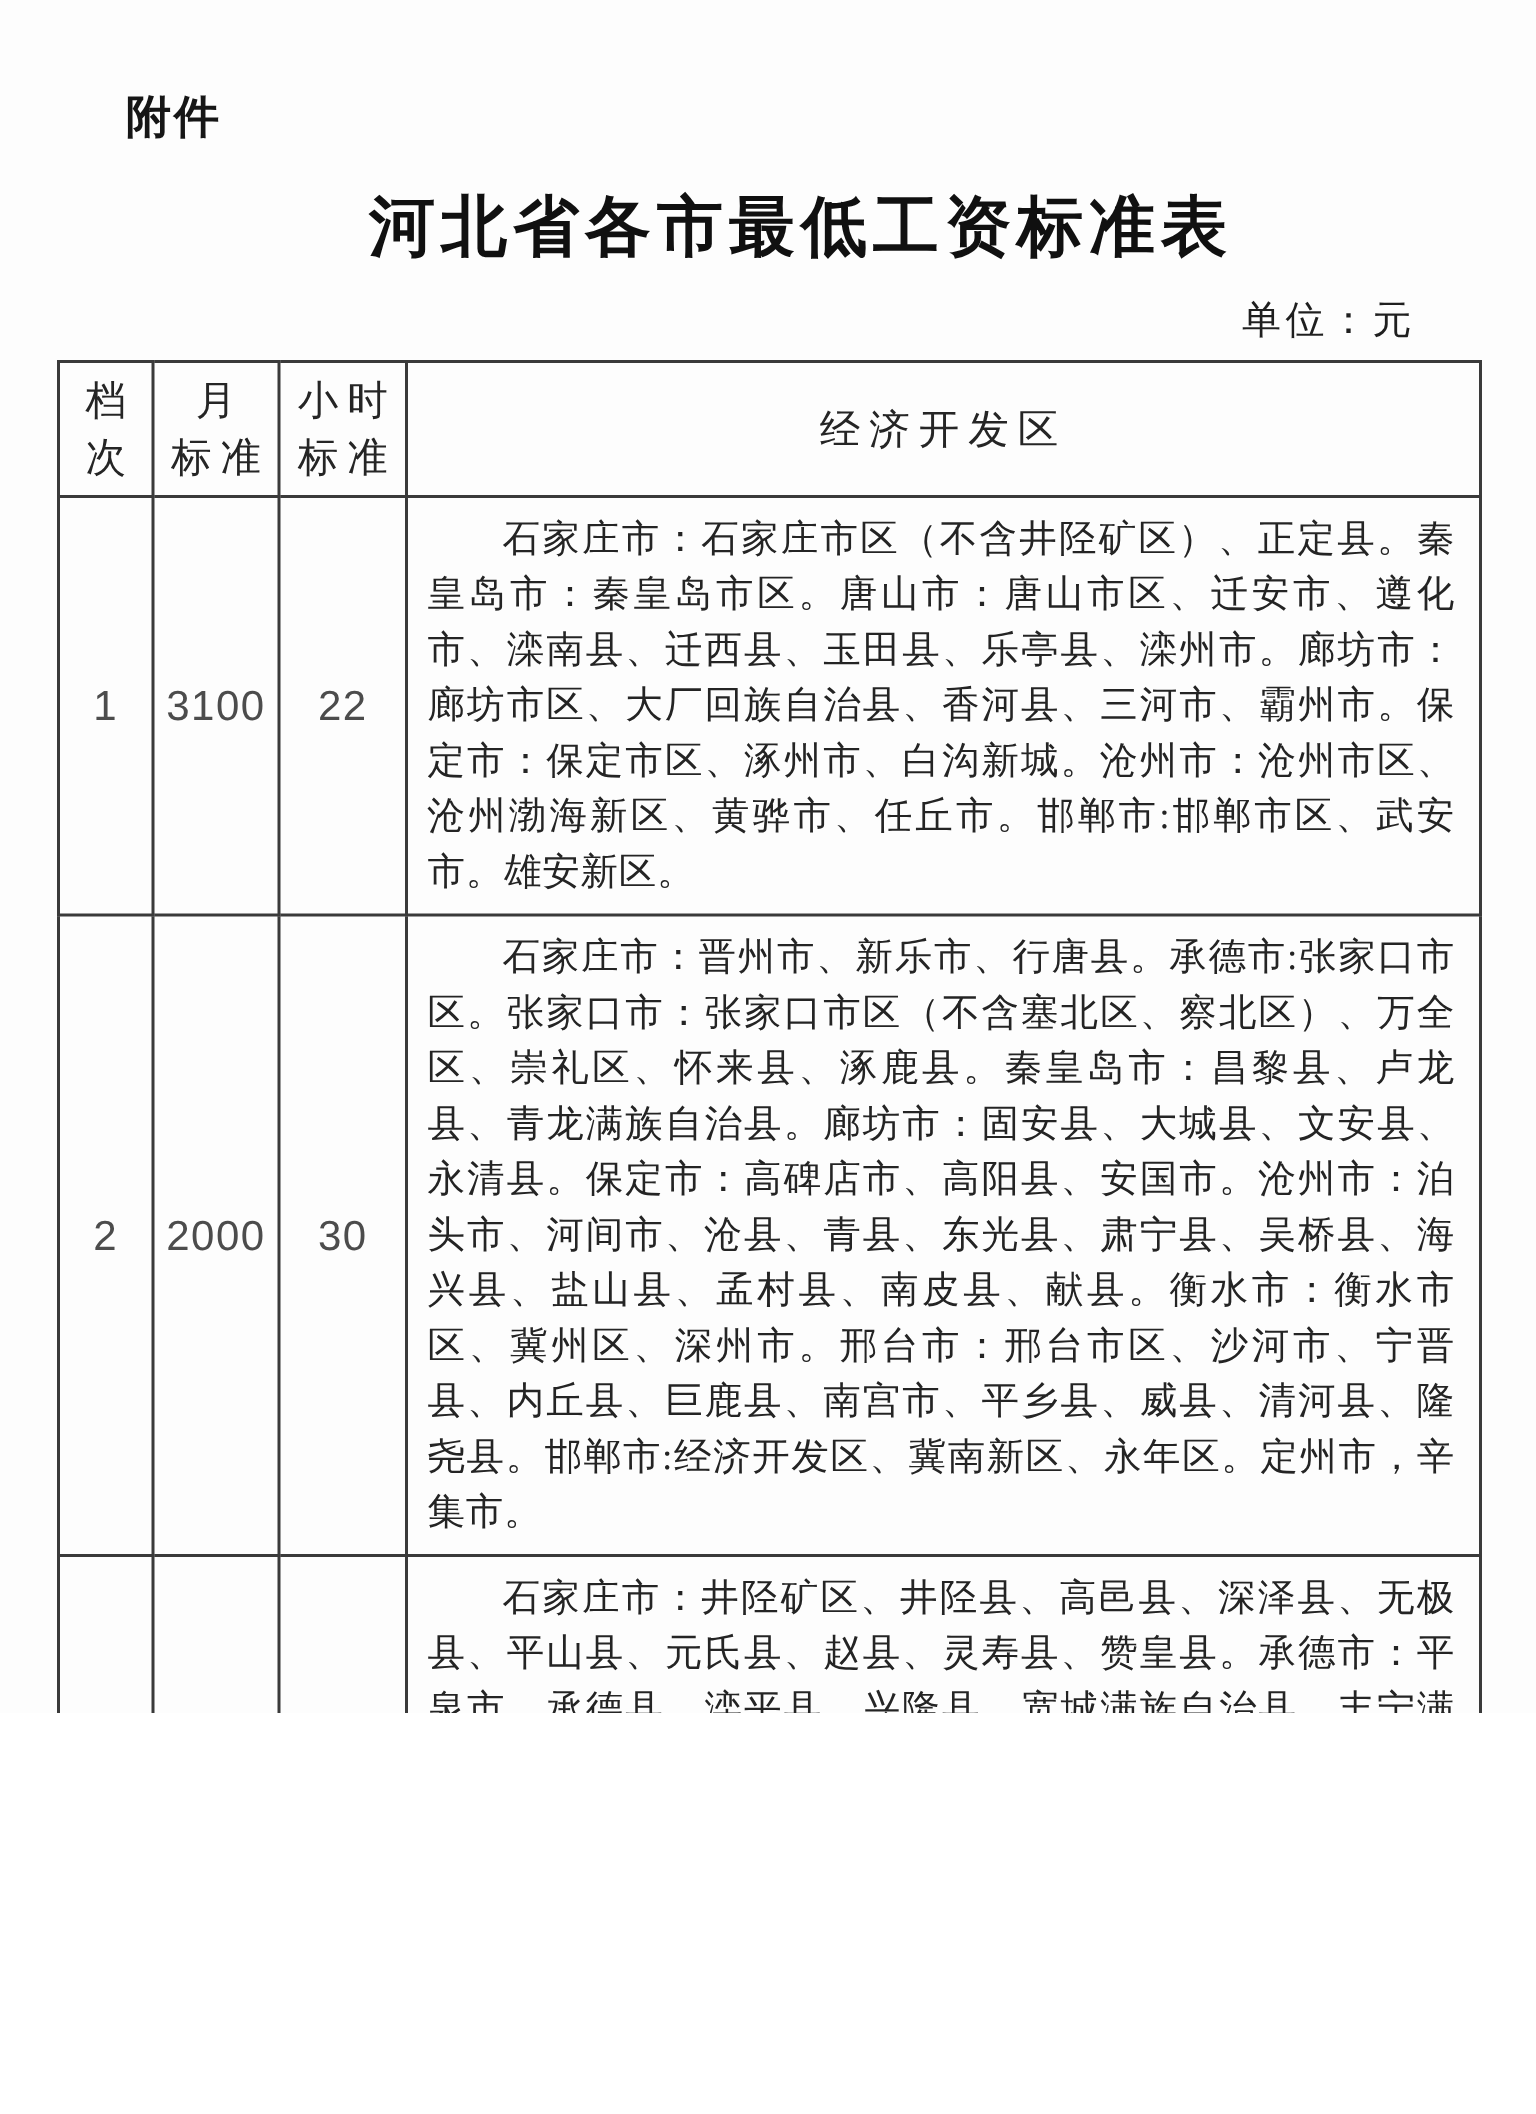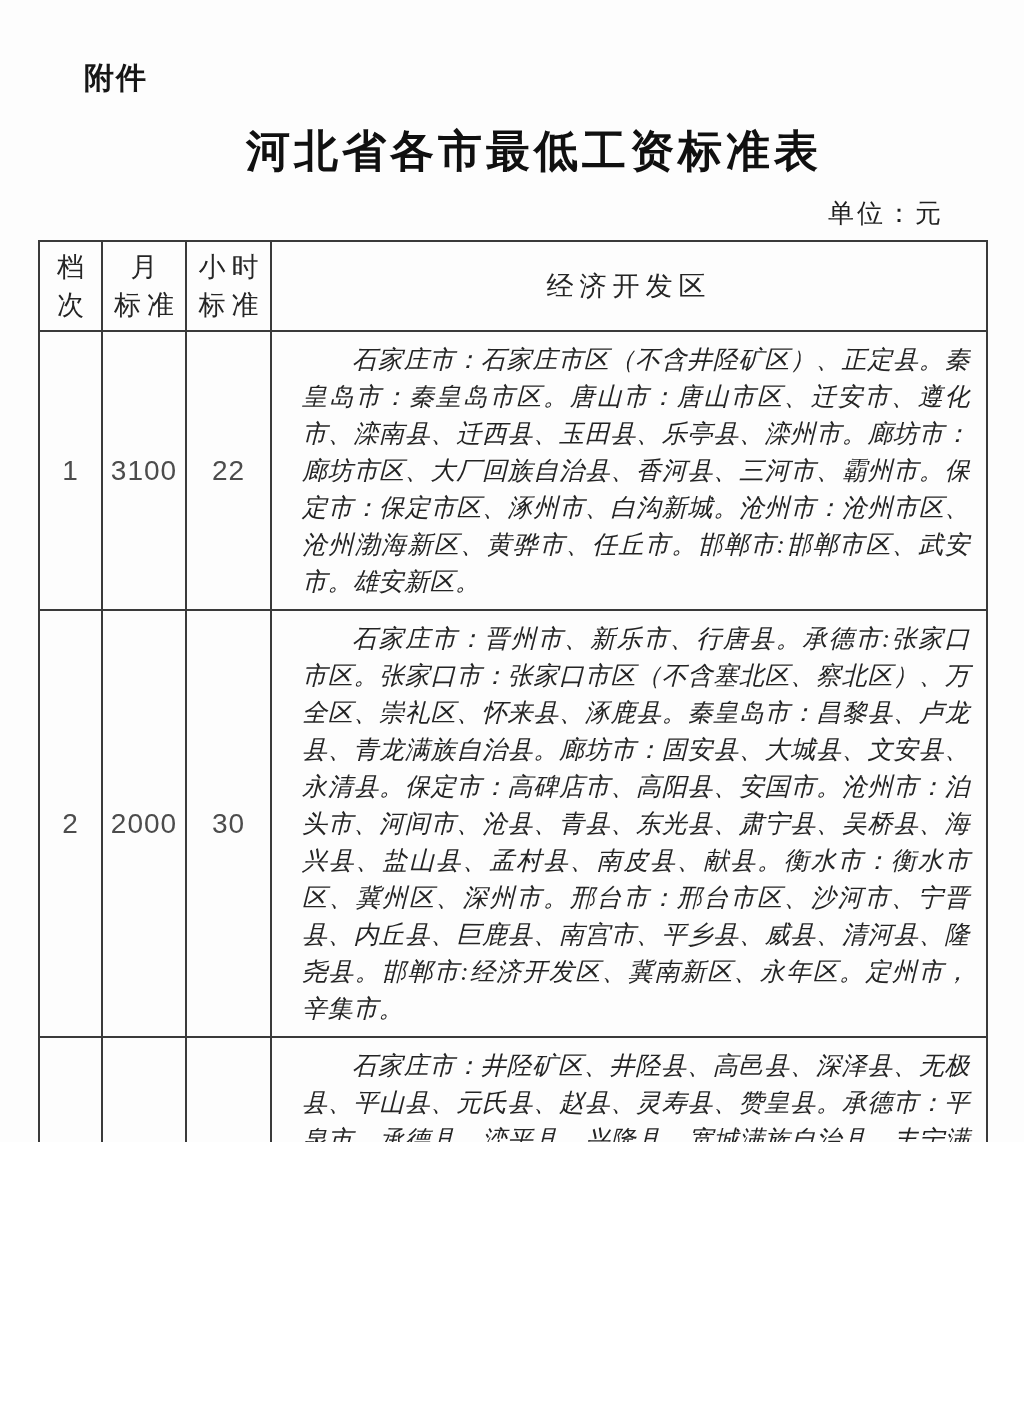--- a/index.html
+++ b/index.html
@@ -69,28 +69,27 @@
   .wage-table .num {
     text-align: center;
     font-family: "Liberation Sans", sans-serif;
     font-size: 28px;
     color: #4c4c4c;
     letter-spacing: 1px;
   }
   .wage-table .region {
     font-size: 25px;
     line-height: 37px;
-    padding: 9px 16px 9px 30px;
+    padding: 9px 16px 9px 13px;
     text-align: justify;
     text-align-last: left;
     text-indent: 2em;
     letter-spacing: 0.5px;
     color: #242424;
     vertical-align: middle;
-    font-style: italic;
   }
   tr.r-header { height: 90px; }
   tr.r-1 { height: 223px; }
   tr.r-2 { height: 375px; }
   tr.r-3 { height: 415px; }
   .watermark {
     position: absolute;
     left: 0;
     right: 0;
     top: 1350px;

